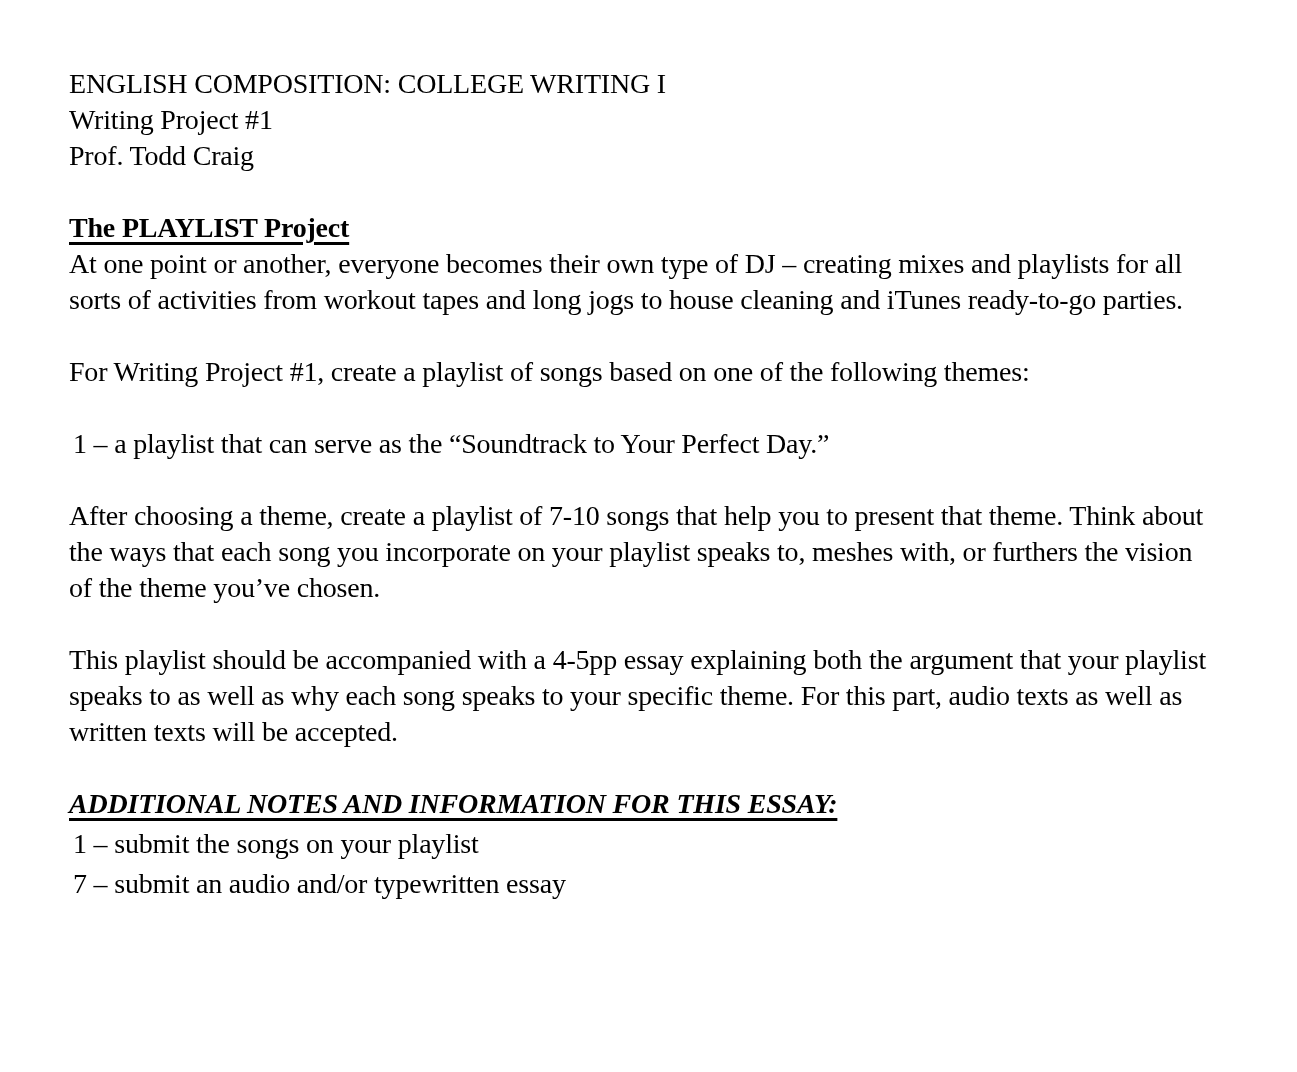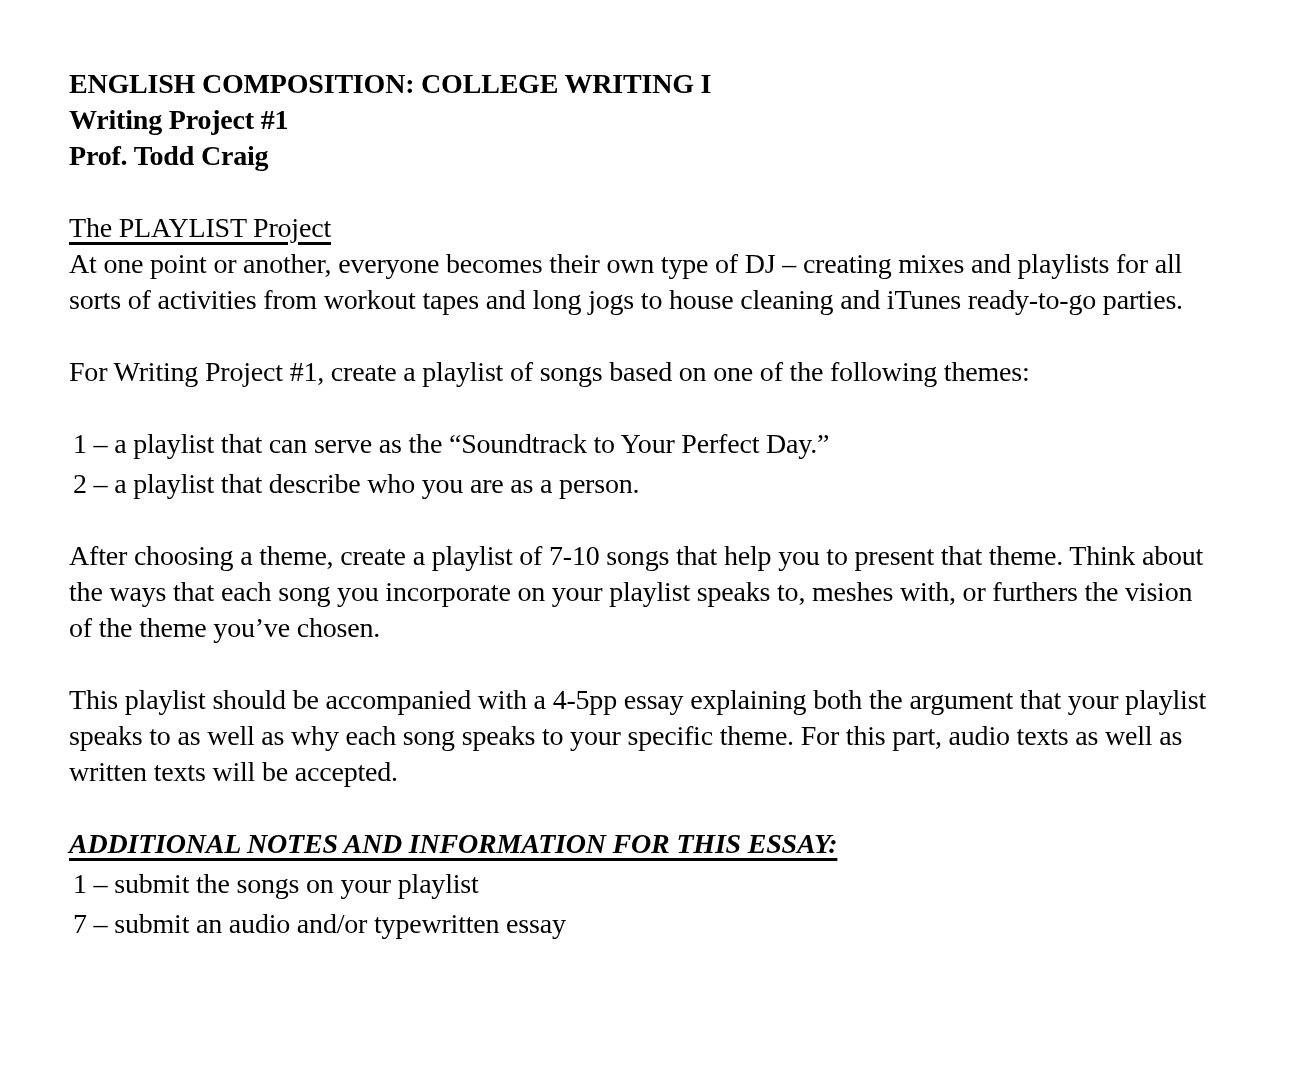--- a/index.html
+++ b/index.html
@@ -20,27 +20,27 @@
     font-family: "Liberation Serif", "DejaVu Serif", serif;
     font-size: 28px;
     line-height: 36px;
     color: #000000;
     letter-spacing: -0.2px;
   }
   .page p {
     margin: 0;
   }
   .bold {
-    font-weight: bold;
+    font-weight: normal;
   }
   .doc-header {
     margin-bottom: 36px;
   }
   .heading-underline {
-    font-weight: normal;
+    font-weight: bold;
     text-decoration: underline;
     text-underline-offset: 5px;
     text-decoration-thickness: 2.5px;
   }
   .heading-italic {
     font-weight: bold;
     font-style: italic;
     text-decoration: underline;
     text-underline-offset: 5px;
     text-decoration-thickness: 2.5px;
@@ -67,21 +67,20 @@
   </div>
 
   <div class="section">
     <p class="heading-underline">The PLAYLIST Project</p>
     <p class="para">At one point or another, everyone becomes their own type of DJ – creating mixes and playlists for all sorts of activities from workout tapes and long jogs to house cleaning and iTunes ready-to-go parties.</p>
 
     <p class="para">For Writing Project #1, create a playlist of songs based on one of the following themes:</p>
 
     <div class="line-group">
       <p>1 – a playlist that can serve as the “Soundtrack to Your Perfect Day.”</p>
-      <p>2 – a playlist that describe who you are as a person.</p>
     </div>
 
     <p class="para">After choosing a theme, create a playlist of 7-10 songs that help you to present that theme. Think about the ways that each song you incorporate on your playlist speaks to, meshes with, or furthers the vision of the theme you’ve chosen.</p>
 
     <p class="para">This playlist should be accompanied with a 4-5pp essay explaining both the argument that your playlist speaks to as well as why each song speaks to your specific theme. For this part, audio texts as well as written texts will be accepted.</p>
   </div>
 
   <div class="section">
     <p class="heading-italic">ADDITIONAL NOTES AND INFORMATION FOR THIS ESSAY:</p>
 

